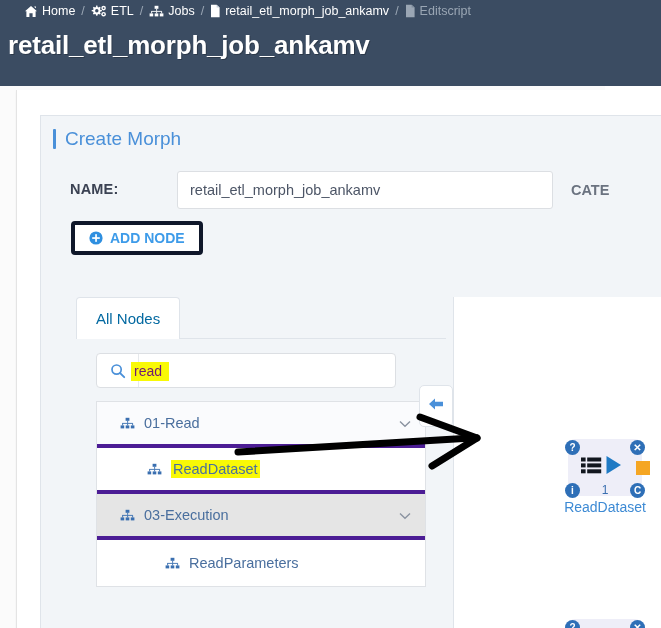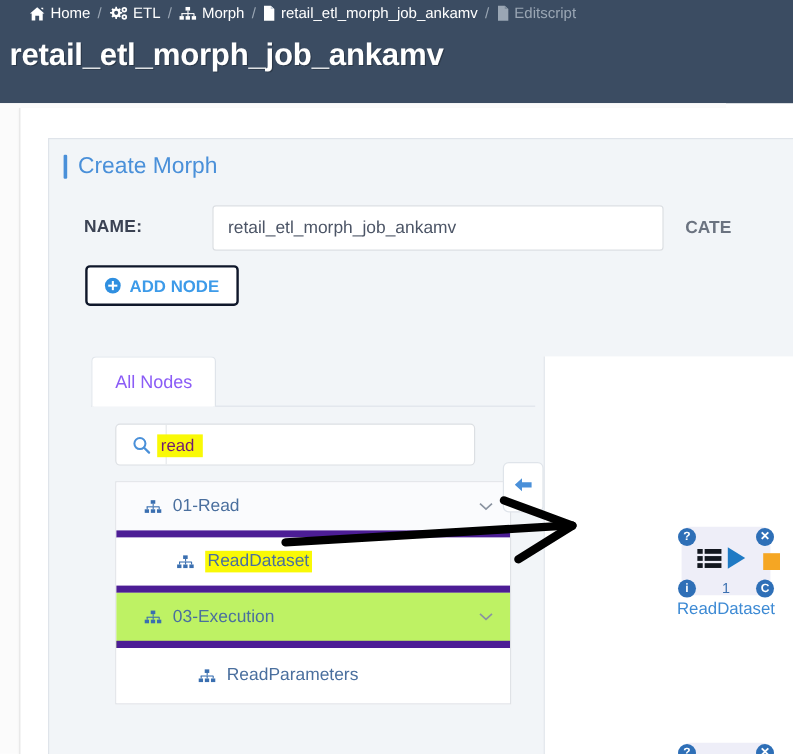--- a/index.html
+++ b/index.html
@@ -138,21 +138,21 @@
   
   #add-node-btn {
     position: absolute;
     left: 30px; top: 105px;
     height: 34px;
     padding: 0 14px;
     display: inline-flex;
     align-items: center;
     gap: 7px;
     background: #ffffff;
-    border: 2px solid #0f172a;
+    border: 4px solid #0f172a;
     border-radius: 4px;
     color: #3d9be9;
     font-size: 14px;
     font-weight: bold;
     cursor: pointer;
   }
   #add-node-btn .plus-ico {
     display: inline-flex;
     align-items: center;
     color: #2f8fe0;
@@ -180,21 +180,21 @@
     color: #4a90d9;
     background: transparent;
     border: 1px solid transparent;
     border-bottom: none;
     border-radius: 4px 4px 0 0;
     cursor: pointer;
   }
   .tab.active {
     background: #ffffff;
     border-color: #dfe4ea;
-    color: #8b5cf6;
+    color: #0369a1;
   }
 
   #tab-underline {
     position: absolute;
     left: 0; top: 41px;
     width: 370px; height: 1px;
     background: #dfe4ea;
   }
 
   
@@ -247,28 +247,28 @@
     position: absolute;
     left: 20px; top: 104px;
     width: 330px;
     border: 1px solid #dfe2e6;
     background: #ffffff;
   }
   .acc-row {
     height: 46px;
     display: flex;
     align-items: center;
-    border-bottom: 6px solid #4c1d95;
+    border-bottom: 4px solid #4c1d95;
     background: #fafbfd;
     cursor: pointer;
     position: relative;
   }
   .acc-row:last-child { border-bottom: none; }
   .acc-row.group { padding-left: 23px; }
-  .acc-row.group.hover { background: #bef264; }
+  .acc-row.group.hover { background: #e5e5e5; }
   .acc-row.item {
     background: #ffffff;
     padding-left: 50px;
   }
   .acc-row.item.indent2 { padding-left: 68px; }
   .acc-row .ico {
     display: inline-flex;
     align-items: center;
     color: #3a6fb0;
     margin-right: 9px;
@@ -430,21 +430,21 @@
           <rect x="0.6" y="8.4" width="3.6" height="3" fill="#ffffff"></rect>
           <rect x="5.7" y="8.4" width="3.6" height="3" fill="#ffffff"></rect>
           <rect x="10.8" y="8.4" width="3.6" height="3" fill="#ffffff"></rect>
           <rect x="7.2" y="3.8" width="0.9" height="2.1" fill="#ffffff"></rect>
           <rect x="2.2" y="5.9" width="10.6" height="0.9" fill="#ffffff"></rect>
           <rect x="2.2" y="6.3" width="0.9" height="2.1" fill="#ffffff"></rect>
           <rect x="7.2" y="6.3" width="0.9" height="2.1" fill="#ffffff"></rect>
           <rect x="12.2" y="6.3" width="0.9" height="2.1" fill="#ffffff"></rect>
         </svg>
       </span>
-      <span>Morph</span>
+      <span>Jobs</span>
     </span>
     <span class="sep">/</span>
 
     <span class="crumb">
       <span class="bi">
         <svg width="11" height="14" viewBox="0 0 11 14">
           <path d="M1 0.7 L6.6 0.7 L9.6 3.6 L9.6 13.2 L1 13.2 Z" fill="#ffffff"></path>
           <path d="M6.6 0.7 L9.6 3.6 L6.6 3.6 Z" fill="#c9d2dc"></path>
         </svg>
       </span>

